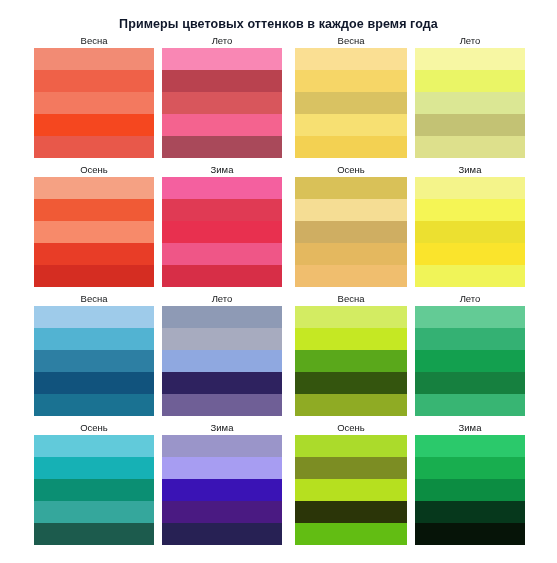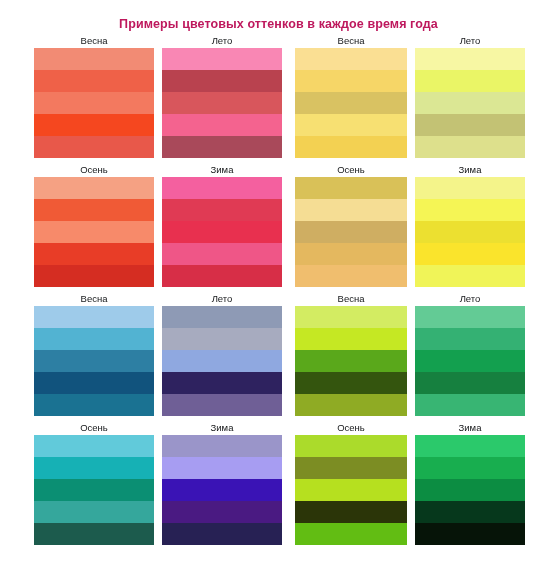--- a/index.html
+++ b/index.html
@@ -77,21 +77,21 @@
     width: 100%;
   }
 
   
   .hue-group.narrow { grid-template-columns: 120px 120px; }
   .hue-group.wide   { grid-template-columns: 112px 110px; }
 </style>
 </head>
 <body style="background: rgb(255, 255, 255);">
 
-<h1 id="chart-title" style="color: #be185d;">Примеры цветовых оттенков в каждое время года</h1>
+<h1 id="chart-title" style="color: #0f172a;">Примеры цветовых оттенков в каждое время года</h1>
 
 <div id="palette-grid">
 
   <div class="hue-group narrow">
     <div class="season-block">
       <div class="season-label">Весна</div>
       <div class="swatch-stack">
           <div class="swatch" style="background: rgb(242, 139, 116);"></div>
           <div class="swatch" style="background: rgb(239, 97, 72);"></div>
           <div class="swatch" style="background: rgb(243, 121, 95);"></div>

